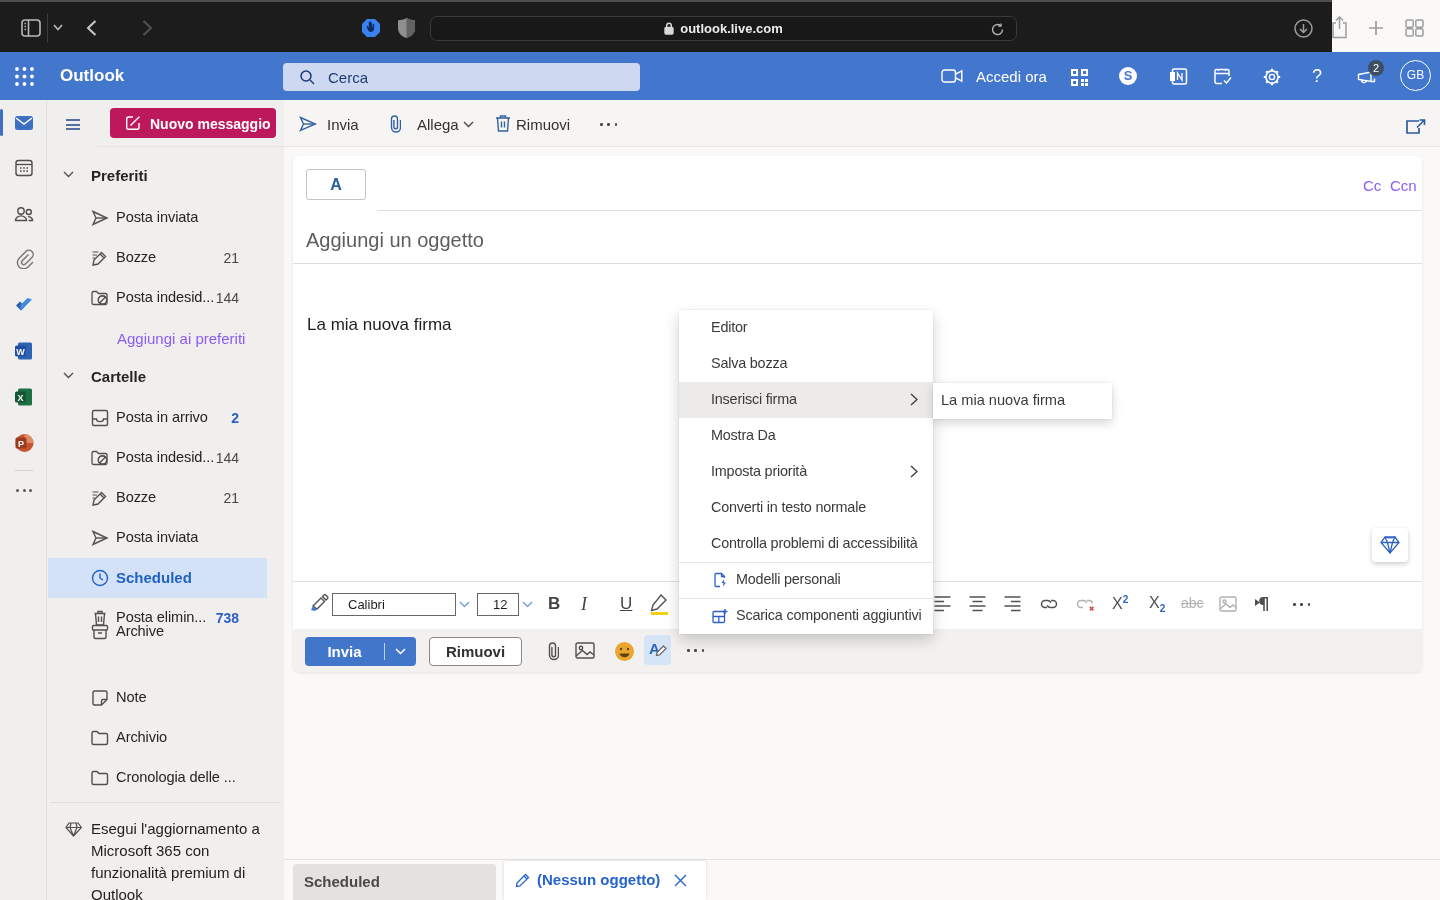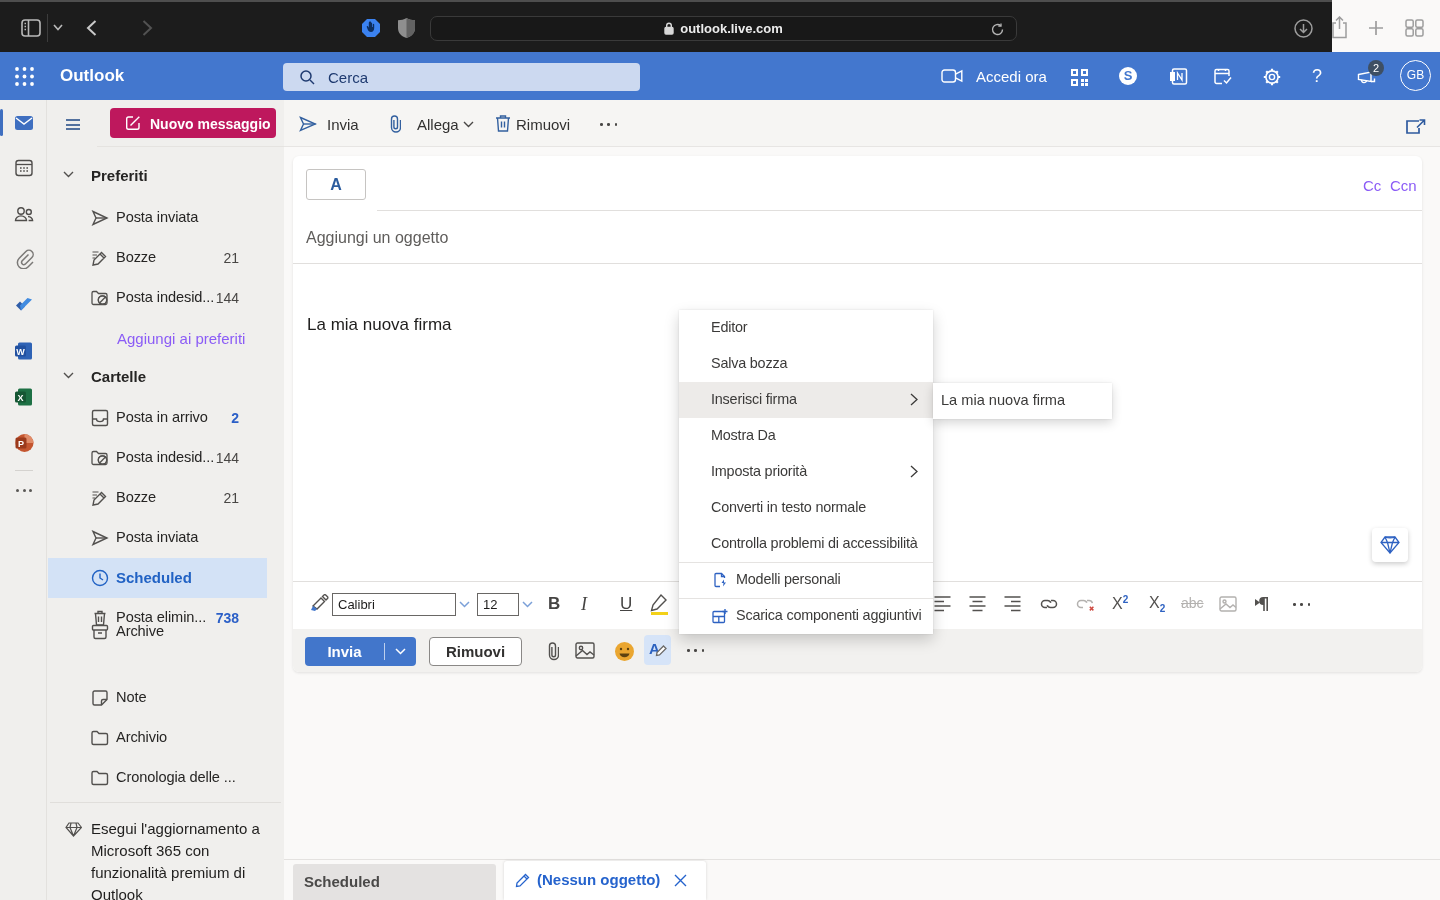--- a/index.html
+++ b/index.html
@@ -27,25 +27,25 @@
 .rowtx { position:absolute; left:116px; top:11px; font-size:14.6px; letter-spacing:-0.1px; color:#262524; white-space:nowrap; }
 .rowct { position:absolute; left:190px; top:12px; width:49px; text-align:right; font-size:14px; color:#484644; }
 .hdr { position:absolute; left:91px; top:11px; font-size:15px; font-weight:bold; color:#252423; }
 .chev { position:absolute; left:63px; top:15px; }
 
 #ctoolbar { position:absolute; left:284px; top:100px; width:1156px; height:47px; background:#f6f5f3; border-bottom:1px solid #e7e5e3; }
 .cttxt { position:absolute; top:16px; font-size:15px; color:#323130; }
 #panel { position:absolute; left:293px; top:156px; width:1129px; height:516px; background:#fff; border-radius:6px; box-shadow:0 1px 3px rgba(0,0,0,0.1); }
 #abtn { position:absolute; left:13px; top:13px; width:60px; height:31px; border:1px solid #c6c4c2; border-radius:3px; background:#fff; color:#2b5c9e; font-weight:bold; font-size:16px; text-align:center; line-height:29px; }
 .bluelink { color:#8b5cf6; font-size:15px; }
-#subj { position:absolute; left:13px; top:73px; color:#5f5d5b; font-size:16px; }
+#subj { position:absolute; left:13px; top:73px; color:#5f5d5b; font-size:20px; }
 #bodytext { position:absolute; left:14px; top:159px; color:#1f1e1d; font-size:17px; }
 
 #fmtrow { position:absolute; left:0; top:425px; width:1129px; height:48px; border-top:1px solid #e1dfdd; }
-.finput { position:absolute; top:11px; height:23px; border:1px solid #696765; background:#fff; font-size:13px; color:#1d1c1b; line-height:21px; padding-left:5px; }
+.finput { position:absolute; top:11px; height:23px; border:1px solid #696765; background:#fff; font-size:13px; color:#1d1c1b; line-height:21px; padding-left:15px; }
 .fglyph { position:absolute; top:12px; font-size:17px; color:#454443; }
 #actionbar { position:absolute; left:0; top:473px; width:1129px; height:43px; background:#f2f1ef; border-radius:0 0 6px 6px; }
 #sendbtn { position:absolute; left:12px; top:8px; width:111px; height:29px; background:#4276cb; border-radius:4px; color:#fff; font-size:15px; font-weight:bold; display:flex; align-items:center; }
 #delbtn { position:absolute; left:136px; top:8px; width:93px; height:29px; background:#fff; border:1px solid #8a8886; border-radius:4px; color:#323130; font-size:15px; font-weight:bold; text-align:center; line-height:27px; }
 
 #menu { position:absolute; left:679px; top:310px; width:254px; height:324px; background:#fff; box-shadow:0 6px 14px rgba(0,0,0,0.18), 0 0 2px rgba(0,0,0,0.1); z-index:50; }
 .mi { position:absolute; left:0; width:254px; height:36px; font-size:14.4px; letter-spacing:-0.2px; color:#3b3a39; white-space:nowrap; }
 .mi span { position:absolute; left:32px; top:9px; }
 .mi .ic { position:absolute; left:33px; top:10px; width:16px; height:16px; }
 .mi .ictxt { left:57px; }

